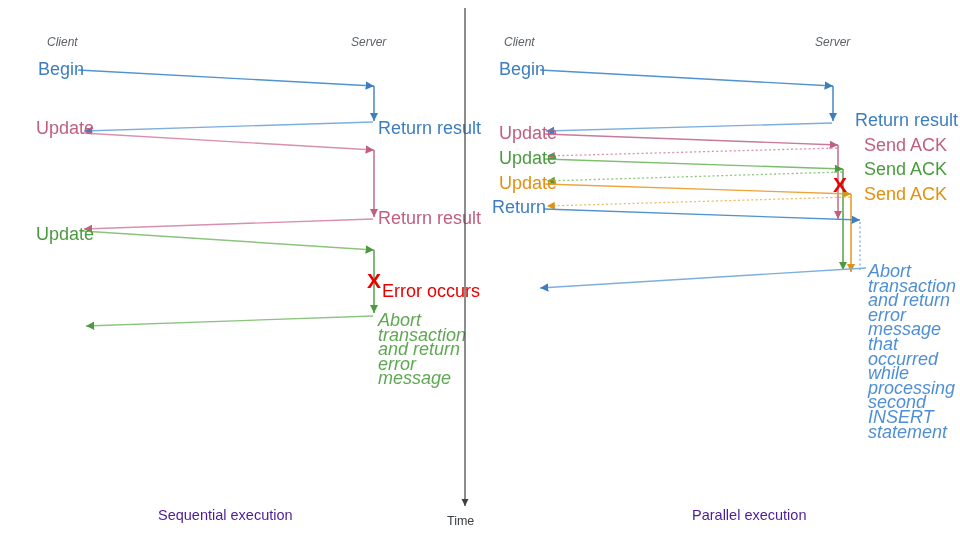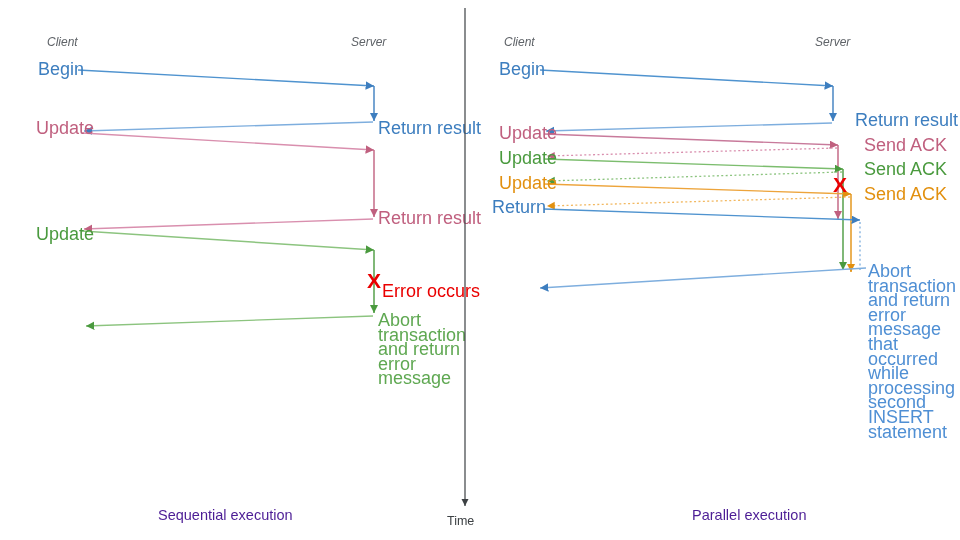--- a/index.html
+++ b/index.html
@@ -22,21 +22,21 @@
     width: 960px;
     height: 540px;
   }
   .lbl {
     position: absolute;
     font-family: "Liberation Sans", sans-serif;
     font-size: 18px;
     line-height: 14.6px;
     white-space: pre;
   }
-  .lbl.multiline { white-space: pre-line; }
+  .lbl.multiline { white-space: pre-line; font-style: italic; }
   .actor {
     position: absolute;
     font-style: italic;
     font-size: 12px;
     color: #5f6368;
     font-family: "Liberation Sans", sans-serif;
     white-space: pre;
     margin-top: 12px;
   }
   .caption {

